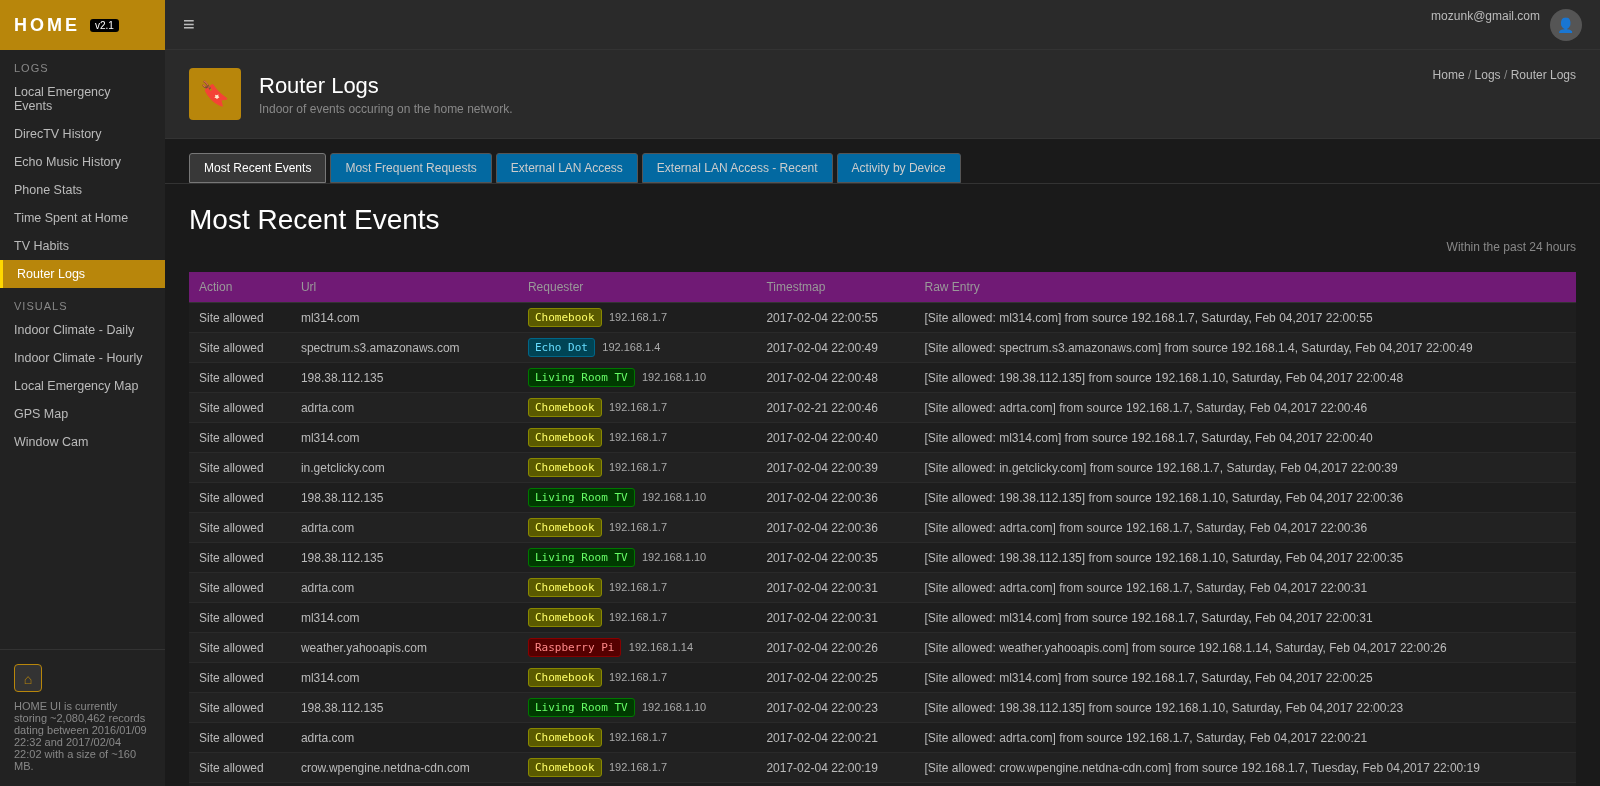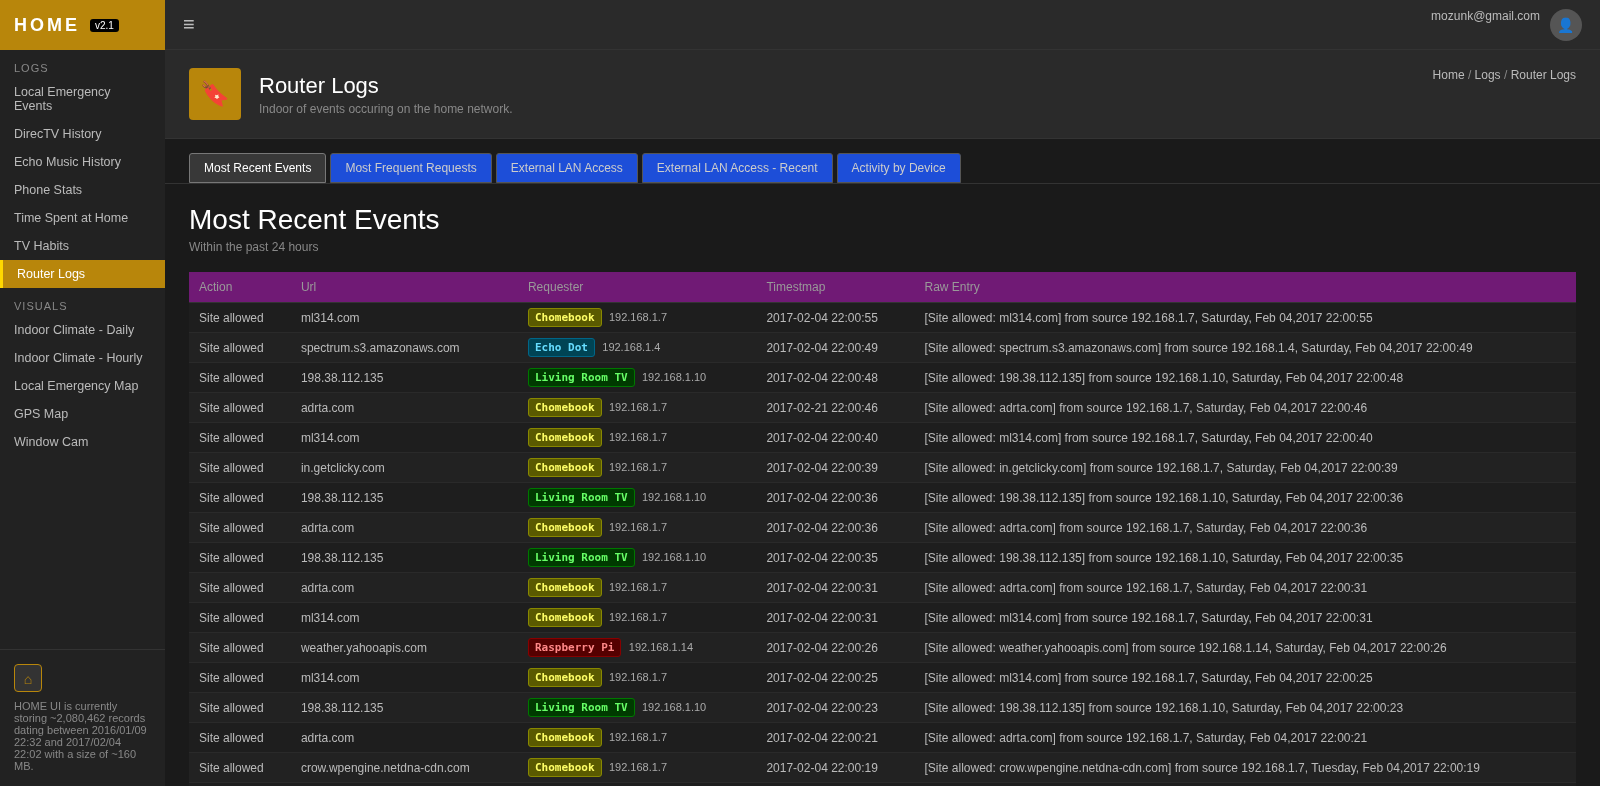--- a/index.html
+++ b/index.html
@@ -137,21 +137,21 @@
     #tabs {
       padding: 14px 24px 0 24px;
       display: flex;
       gap: 4px;
       background: #1a1a1a;
       border-bottom: 1px solid #333;
     }
     .tab-btn {
       padding: 7px 14px;
       border: 1px solid #555;
-      background: #1d4ed8;
+      background: #0369a1;
       color: #ccc;
       cursor: pointer;
       font-size: 12px;
       border-radius: 3px 3px 0 0;
     }
     .tab-btn.active { background: #383838; border-color: #777; color: #fff; }
 
     
     #content-body {
       padding: 20px 24px;
@@ -159,20 +159,21 @@
     #section-title {
       font-size: 28px;
       color: #fff;
       font-weight: normal;
       margin-bottom: 4px;
     }
     #section-subtitle {
       font-size: 12px;
       color: #888;
       margin-bottom: 18px;
+      text-align: right;
     }
 
     
     #events-table {
       width: 100%;
       border-collapse: collapse;
     }
     #events-table thead tr {
       background: #701a75;
     }
@@ -191,21 +192,21 @@
       font-size: 12px;
       color: #bbb;
       border-bottom: 1px solid #2a2a2a;
     }
 
     .badge {
       display: inline-block;
       padding: 2px 6px;
       border-radius: 3px;
       font-size: 11px;
-      font-weight: bold;
+      font-weight: normal;
       font-family: monospace;
       margin-right: 4px;
     }
     .badge-chomebook { background: #5a5a00; color: #ffff66; border: 1px solid #888800; }
     .badge-echo { background: #004455; color: #66ddff; border: 1px solid #006688; }
     .badge-livingroom { background: #003a00; color: #66ff66; border: 1px solid #007700; }
     .badge-raspberry { background: #550000; color: #ff8888; border: 1px solid #880000; }
 
     .ip-addr { color: #aaa; font-size: 11px; }
     .raw-entry { color: #888; font-size: 11px; max-width: 550px; overflow: hidden; text-overflow: ellipsis; white-space: nowrap; }

